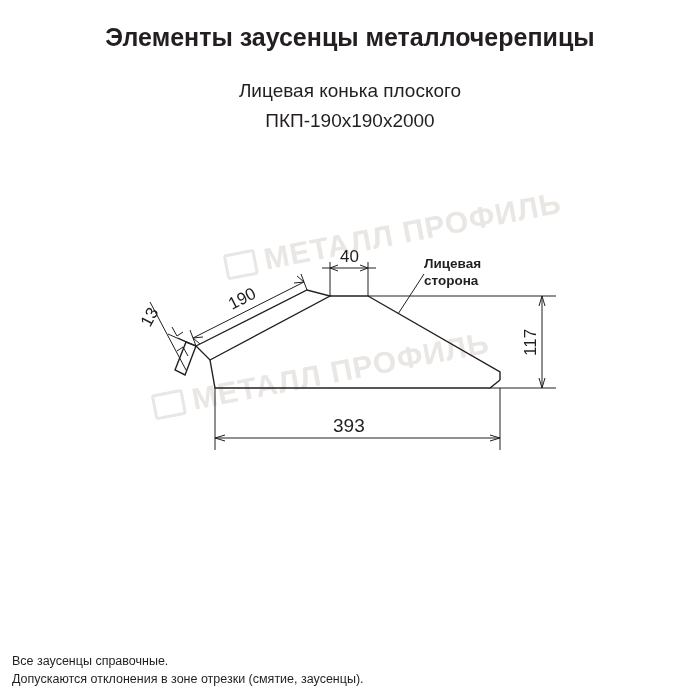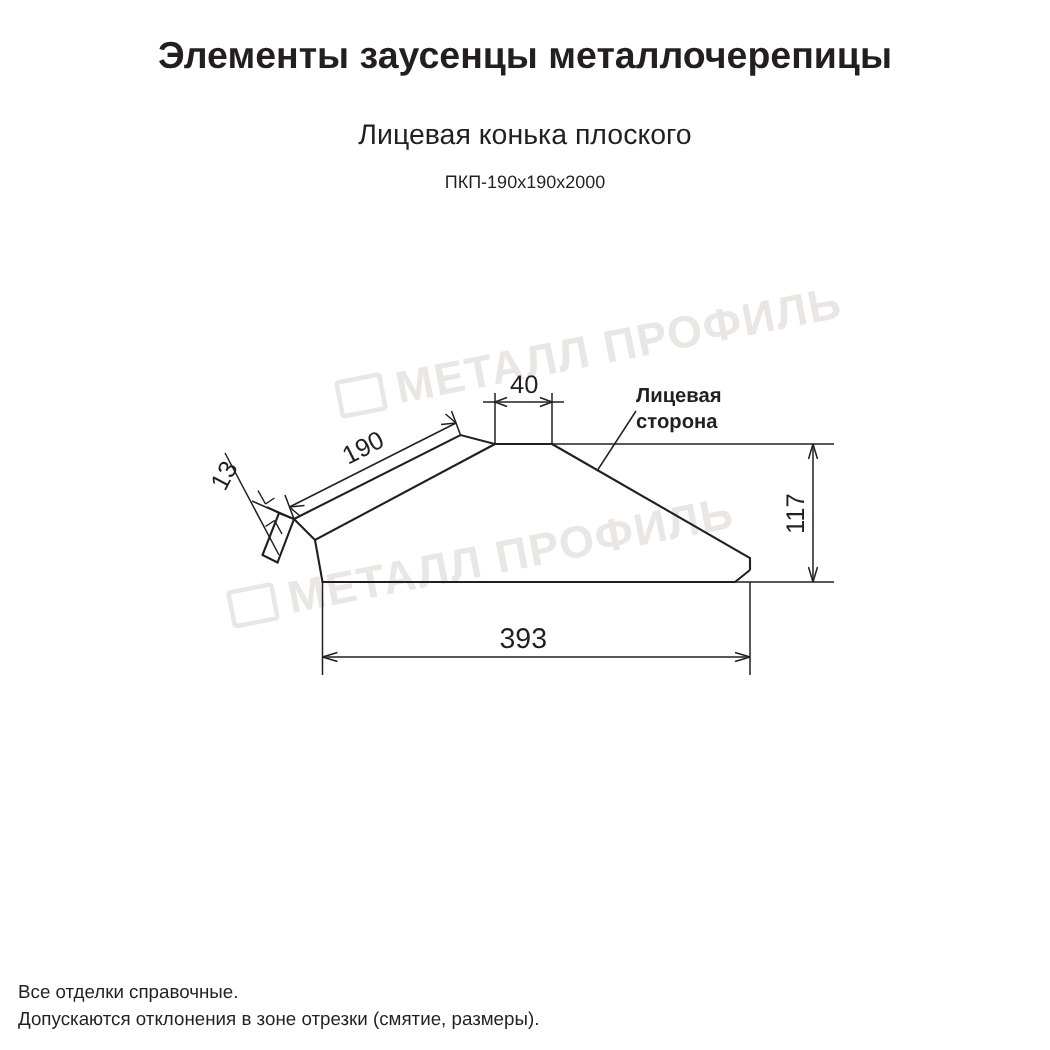--- a/index.html
+++ b/index.html
@@ -34,21 +34,21 @@
     margin: 0;
     line-height: 30px;
   }
   .sub-title {
     font-size: 19px;
     margin: 0;
     margin-top: 26px;
     line-height: 26px;
   }
   .sku-title {
-    font-size: 12px;
+    font-size: 19px;
     margin: 0;
     margin-top: 4px;
     line-height: 26px;
   }
   .drawing {
     position: absolute;
     top: 170px;
     left: 0;
     width: 700px;
     height: 320px;
@@ -173,17 +173,17 @@
         <path d="M 215 268 L 500 268"></path>
         <path d="M 215 268 L 225 265 M 215 268 L 225 271"></path>
         <path d="M 500 268 L 490 265 M 500 268 L 490 271"></path>
       </g>
       <text x="333" y="262" font-size="19">393</text>
 
     </svg>
   </div>
 
   <div class="footer">
-    <div>Все отделки справочные.</div>
-    <div>Допускаются отклонения в зоне отрезки (смятие, размеры).</div>
+    <div>Все заусенцы справочные.</div>
+    <div>Допускаются отклонения в зоне отрезки (смятие, заусенцы).</div>
   </div>
 
 </div>
 
 </body></html>

